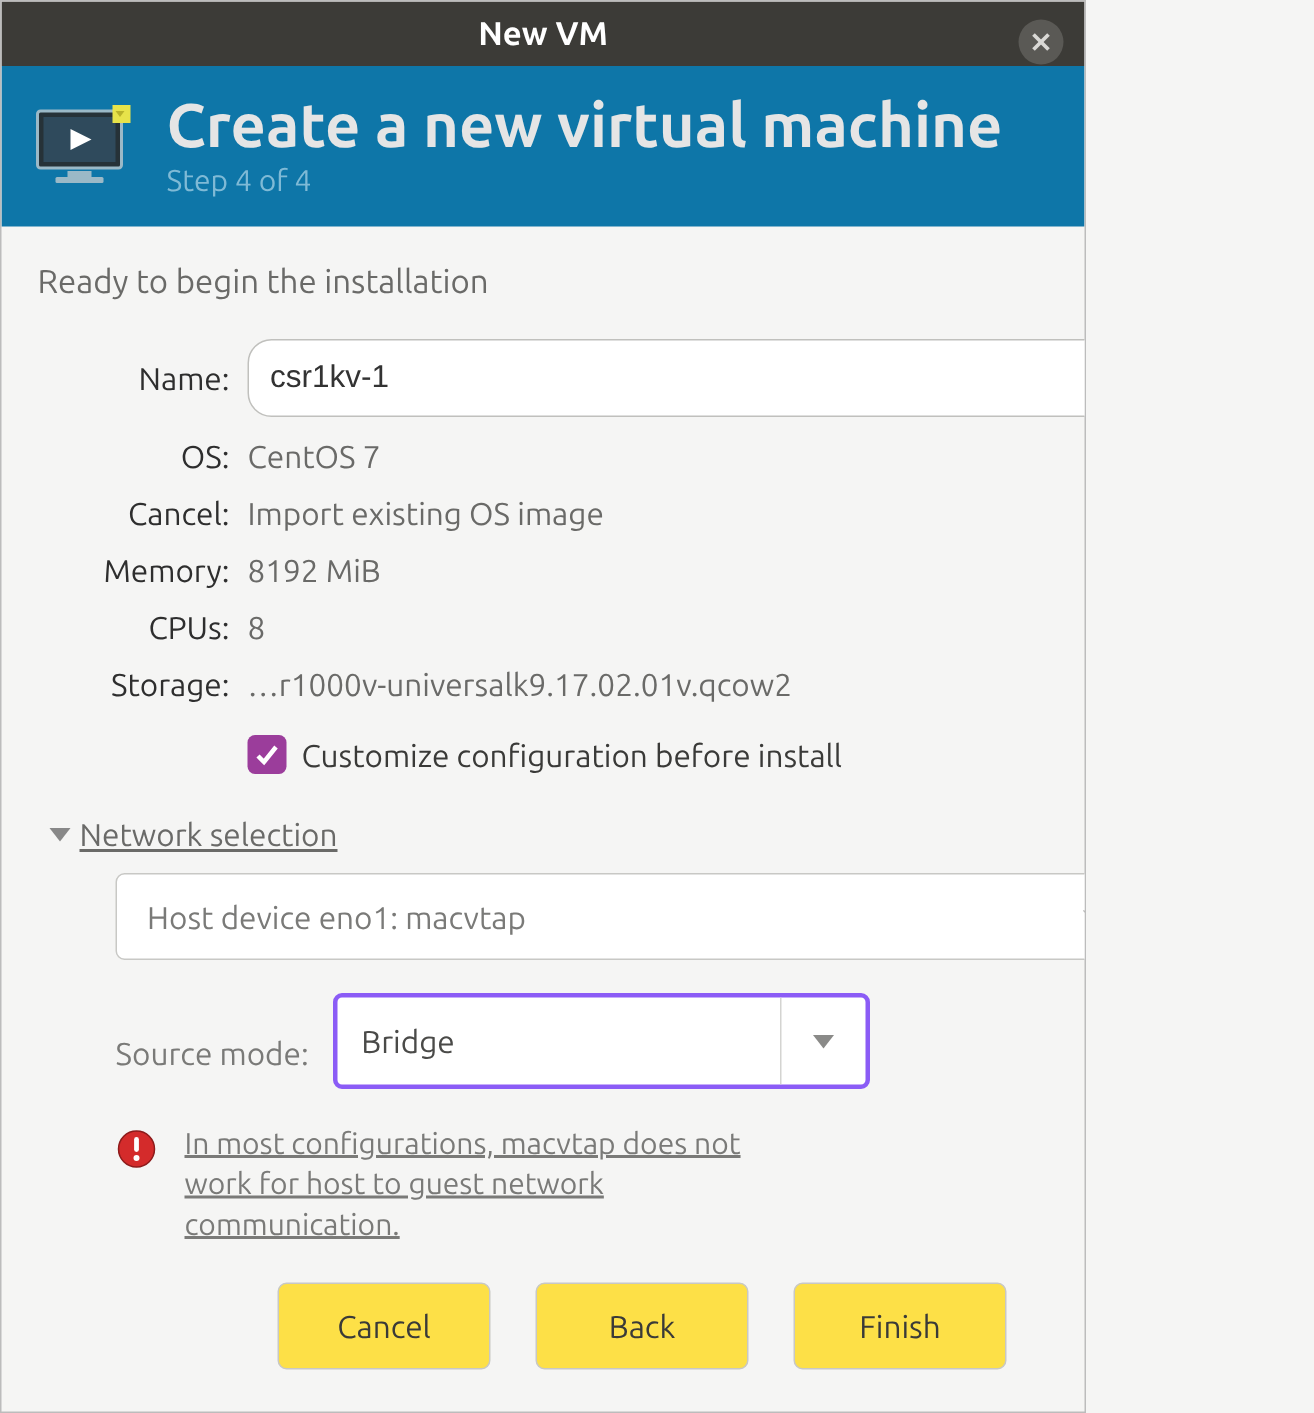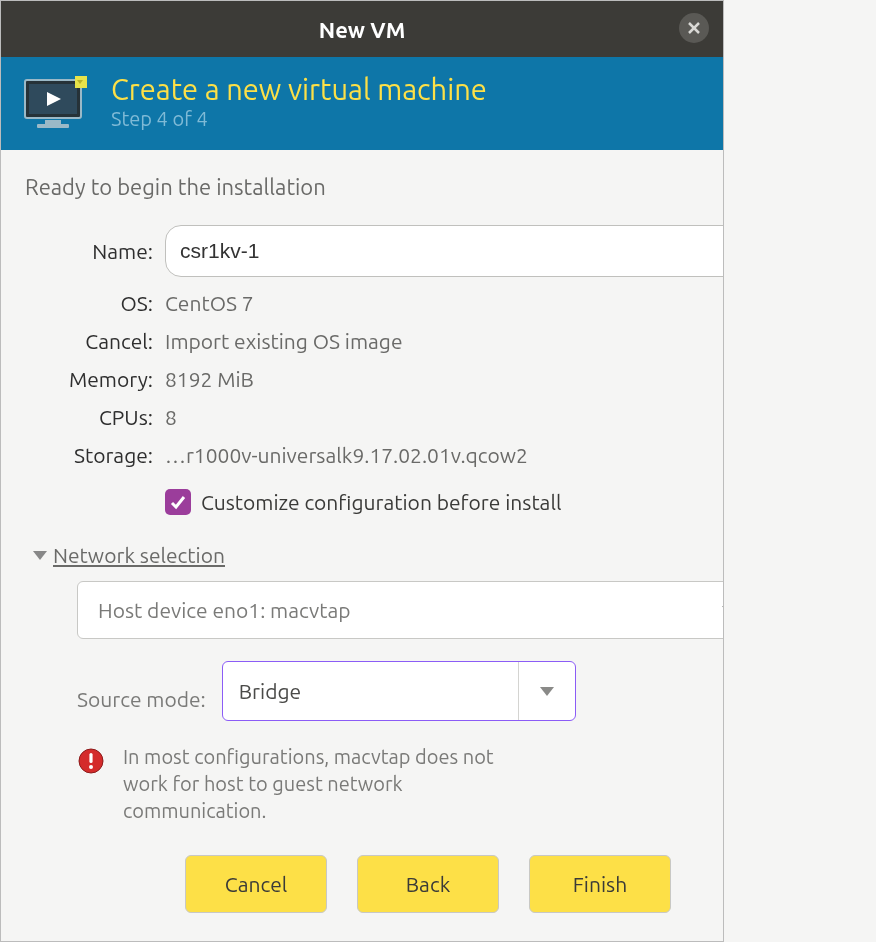--- a/index.html
+++ b/index.html
@@ -5,21 +5,21 @@
   html,body{margin:0;padding:0;font-family:"Ubuntu","Cantarell","Segoe UI",sans-serif;font-size:20px;color:#2e2e2e;background:#f5f5f4;}
   .window{width:724px;height:942px;box-sizing:border-box;display:flex;flex-direction:column;border:1px solid #bcbcbc;overflow:hidden;}
   
   .titlebar{background:#3c3b37;color:#fff;height:56px;display:flex;align-items:center;justify-content:center;position:relative;}
   .titlebar .title{font-weight:600;font-size:22px;}
   .titlebar .close{position:absolute;right:14px;top:12px;width:30px;height:30px;border-radius:50%;background:#5a5955;display:flex;align-items:center;justify-content:center;cursor:pointer;}
   .titlebar .close svg{width:14px;height:14px;stroke:#d9d8d5;stroke-width:2.5;}
   
   .banner{background:#0e76a8;color:#fff;display:flex;align-items:center;gap:20px;padding:16px 20px 20px 20px;}
   .banner-icon{width:70px;height:56px;position:relative;}
-  .banner-text h1{margin:0;font-size:29px;font-weight:400;color:#fde047;}
+  .banner-text h1{margin:0;font-size:41px;font-weight:700;color:#e5e5e5;}
   .banner-text .step{margin-top:2px;font-size:20px;color:#7fbad6;}
   
   .content{flex:1;padding:20px 24px 0 24px;display:flex;flex-direction:column;}
   .subheading{color:#6a6a68;font-size:22px;margin:4px 0 26px 0;}
   
   .grid{display:grid;grid-template-columns:120px 1fr;column-gap:12px;row-gap:14px;align-items:center;margin-left:8px;}
   .grid .lbl{text-align:right;color:#2e2e2e;font-size:21px;}
   .grid .val{color:#6a6a68;font-size:21px;}
   .name-input{width:580px;height:52px;box-sizing:border-box;border:1px solid #c0c0bd;border-radius:16px;padding:0 14px;font-size:21px;color:#333;background:#fff;}
   
@@ -29,28 +29,28 @@
   .check-label{font-size:21px;color:#3a3a38;cursor:pointer;}
   
   .expander{display:flex;align-items:center;gap:6px;color:#6a6a68;font-size:21px;margin-left:8px;cursor:pointer;text-decoration:underline;}
   .expander .tri{width:0;height:0;border-left:7px solid transparent;border-right:7px solid transparent;border-top:9px solid #888;}
   .net-select{margin:14px 0 0 52px;width:680px;}
   .combo{height:58px;border:1px solid #c8c8c5;border-radius:6px;background:#fff;display:flex;align-items:center;justify-content:space-between;padding:0 20px;box-sizing:border-box;cursor:pointer;}
   .combo .txt{color:#7a7a78;font-size:21px;}
   .combo .chev{width:0;height:0;border-left:7px solid transparent;border-right:7px solid transparent;border-top:9px solid #8a8a88;}
   .source-row{display:flex;align-items:center;gap:16px;margin:22px 0 0 52px;}
   .source-row .slabel{color:#7a7a78;font-size:21px;margin-top:15px;}
-  .src-combo{width:352px;height:58px;border:1px solid #8b5cf6;border-radius:6px;background:#fff;display:flex;overflow:hidden;cursor:pointer;}
+  .src-combo{width:352px;height:58px;border:3px solid #8b5cf6;border-radius:6px;background:#fff;display:flex;overflow:hidden;cursor:pointer;}
   .src-combo .main{flex:1;display:flex;align-items:center;padding:0 16px;font-size:21px;color:#4a4a48;border-right:1px solid #d4d4d1;}
   .src-combo .btn{width:56px;display:flex;align-items:center;justify-content:center;}
   .src-combo .btn .chev{width:0;height:0;border-left:7px solid transparent;border-right:7px solid transparent;border-top:9px solid #8a8a88;}
   
   .warn-row{display:flex;gap:18px;margin:22px 0 0 52px;align-items:flex-start;}
   .warn-icon{width:28px;height:28px;flex-shrink:0;margin-top:4px;}
-  .warn-text{color:#7a7a78;font-size:20px;line-height:1.35;max-width:420px;}
+  .warn-text{color:#7a7a78;font-size:20px;line-height:1.35;max-width:420px;text-decoration:underline;}
   
   .footer{display:flex;justify-content:flex-end;gap:30px;padding:26px 28px 28px 0;}
   .btnf{min-width:140px;height:56px;border:1px solid #c8c8c5;border-radius:6px;background:#fde047;font-size:21px;color:#3a3a38;cursor:pointer;display:flex;align-items:center;justify-content:center;}
 </style>
 </head>
 <body>
 
 <div class="window">
 
   <div class="titlebar">

